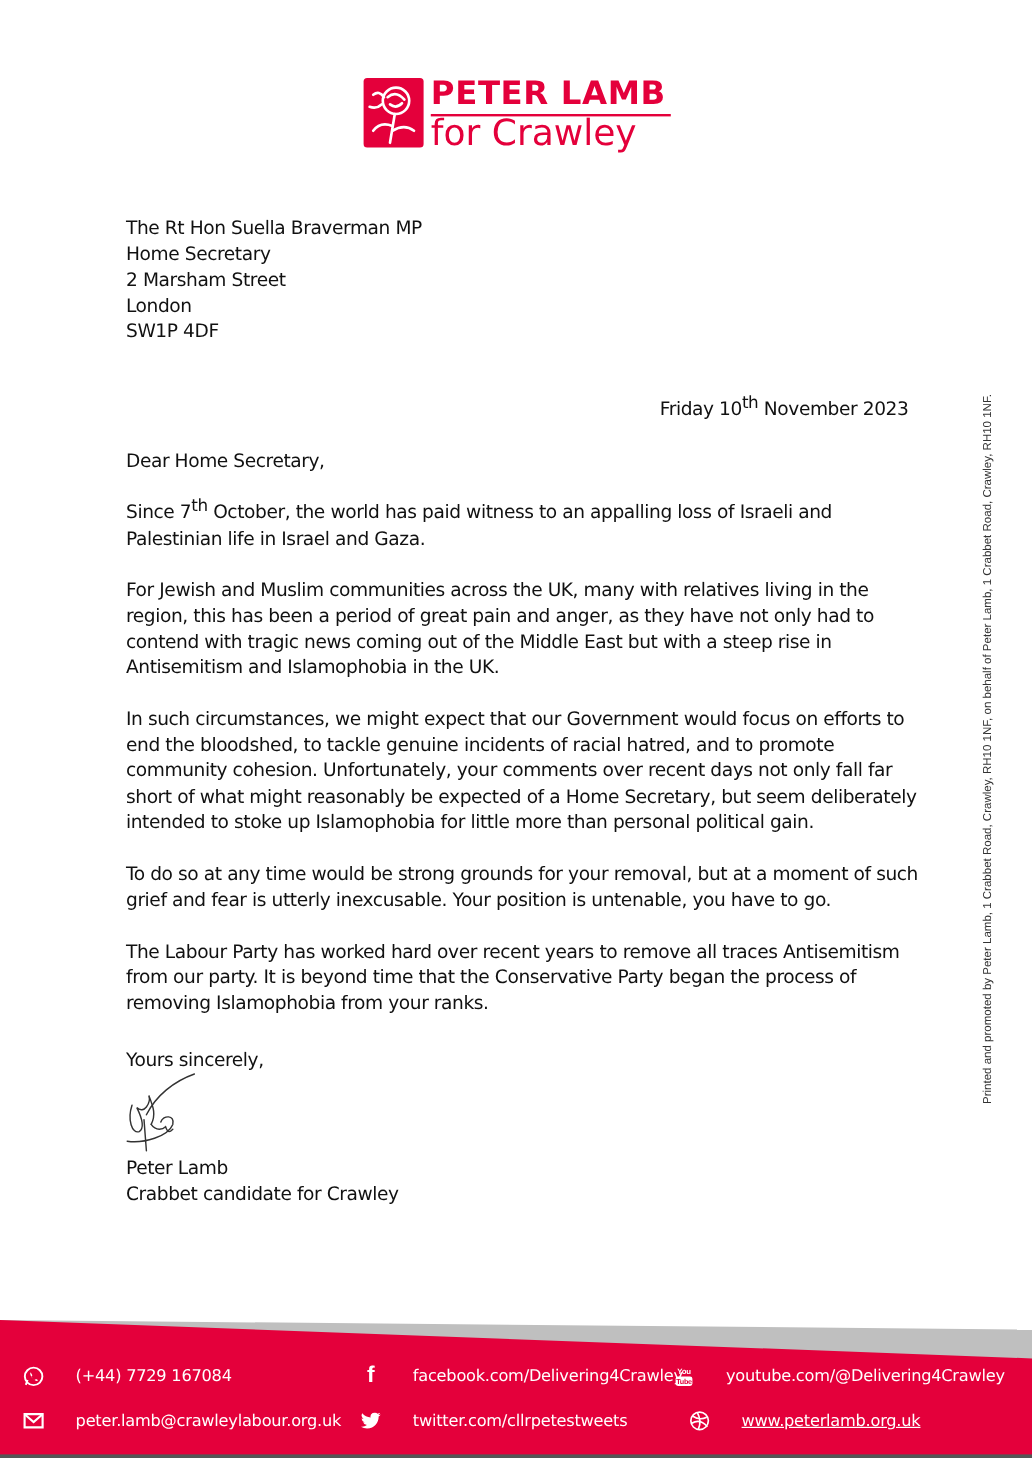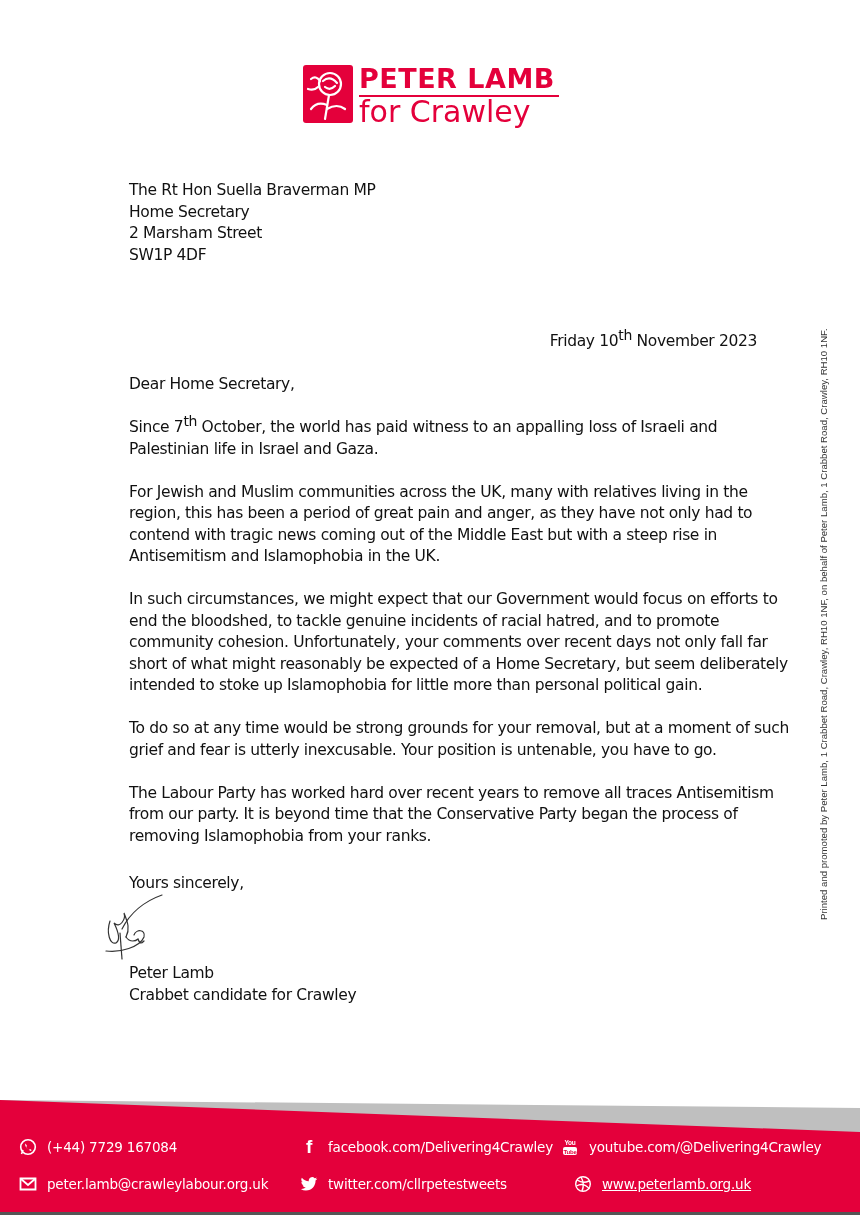--- a/index.html
+++ b/index.html
@@ -5,37 +5,37 @@
   html, body { margin: 0; padding: 0; background: #ffffff; }
   body { width: 860px; height: 1215px; position: relative; overflow: hidden;
          font-family: "DejaVu Sans", sans-serif; color: #111; }
   .logo { position: absolute; left: 303px; top: 63px; width: 260px; height: 64px; }
   .logo .mark { position: absolute; left: 0; top: 2px; width: 50px; height: 58px; background: #e4003b; border-radius: 3px; }
   .logo .name { position: absolute; left: 56px; top: 0px; font-family: "DejaVu Sans", sans-serif; font-weight: bold;
                 font-size: 27px; color: #e4003b; letter-spacing: 0.5px; line-height: 32px; }
   .logo .rule { position: absolute; left: 56px; top: 32px; width: 200px; height: 2px; background: #e4003b; }
   .logo .sub { position: absolute; left: 56px; top: 34px; font-family: "DejaVu Sans", sans-serif; font-size: 30px;
                color: #e4003b; line-height: 30px; }
-  .text { font-size: 15.5px; line-height: 21.5px; letter-spacing: -0.35px; margin-left: 24px; }
+  .text { font-size: 15.5px; line-height: 21.5px; letter-spacing: -0.35px; }
   .addr { position: absolute; left: 105px; top: 180px; }
   .addr div { height: 21.5px; }
   .b { font-weight: normal; }
   .date { position: absolute; right: 103px; top: 331px; }
   sup { font-size: 14px; line-height: 0; vertical-align: 6px; }
   .body { position: absolute; left: 105px; top: 374px; width: 660px; }
   .body p { margin: 0 0 21.5px 0; }
   .closing { position: absolute; left: 105px; top: 873px; }
   .sig { position: absolute; left: 100px; top: 893px; width: 70px; height: 70px; }
   .signame { position: absolute; left: 105px; top: 963px; }
   .imprint { position: absolute; left: 818px; top: 920px; transform: rotate(-90deg); transform-origin: 0 0;
              font-family: "Liberation Sans", sans-serif; font-size: 9.6px; color: #333; white-space: nowrap; }
   .footer { position: absolute; left: 0; top: 1095px; width: 860px; height: 120px; }
   .footer svg.bg { position: absolute; left: 0; top: 0; }
   .fitem { position: absolute; display: flex; align-items: center; color: #fff;
-           font-family: "DejaVu Sans", sans-serif; font-size: 13.5px; letter-spacing: -0.2px; white-space: nowrap; }
+           font-family: "DejaVu Sans", sans-serif; font-size: 13.5px; letter-spacing: -0.2px; white-space: nowrap; gap: 16px; }
   .fitem .ic { width: 20px; height: 18px; margin-right: 9px; display: inline-flex; align-items: center; justify-content: center; }
   .bottomline { position: absolute; left: 0; top: 1212px; width: 860px; height: 3px; background: #555; }
 </style>
 </head>
 <body>
 
 <div class="logo">
   <div class="mark">
     <svg width="50" height="58" viewBox="0 0 50 58">
       <g fill="none" stroke="#fff" stroke-width="2.2" stroke-linecap="round">
@@ -52,20 +52,21 @@
   </div>
   <div class="name">PETER LAMB</div>
   <div class="rule"></div>
   <div class="sub">for Crawley</div>
 </div>
 
 <div class="addr text">
   <div>The Rt Hon Suella Braverman MP</div>
   <div class="b">Home Secretary</div>
   <div>2 Marsham Street</div>
+  <div>London</div>
   <div>SW1P 4DF</div>
 </div>
 
 <div class="date text"><span>Friday 10</span><sup>th</sup><span> November 2023</span></div>
 
 <div class="body text">
   <p>Dear Home Secretary,</p>
   <p><span>Since 7</span><sup>th</sup><span> October, the world has paid witness to an appalling loss of Israeli and Palestinian life in Israel and Gaza.</span></p>
   <p>For Jewish and Muslim communities across the UK, many with relatives living in the region, this has been a period of great pain and anger, as they have not only had to contend with tragic news coming out of the Middle East but with a steep rise in Antisemitism and Islamophobia in the UK.</p>
   <p>In such circumstances, we might expect that our Government would focus on efforts to end the bloodshed, to tackle genuine incidents of racial hatred, and to promote community cohesion. Unfortunately, your comments over recent days not only fall far short of what might reasonably be expected of a Home Secretary, but seem deliberately intended to stoke up Islamophobia for little more than personal political gain.</p>

